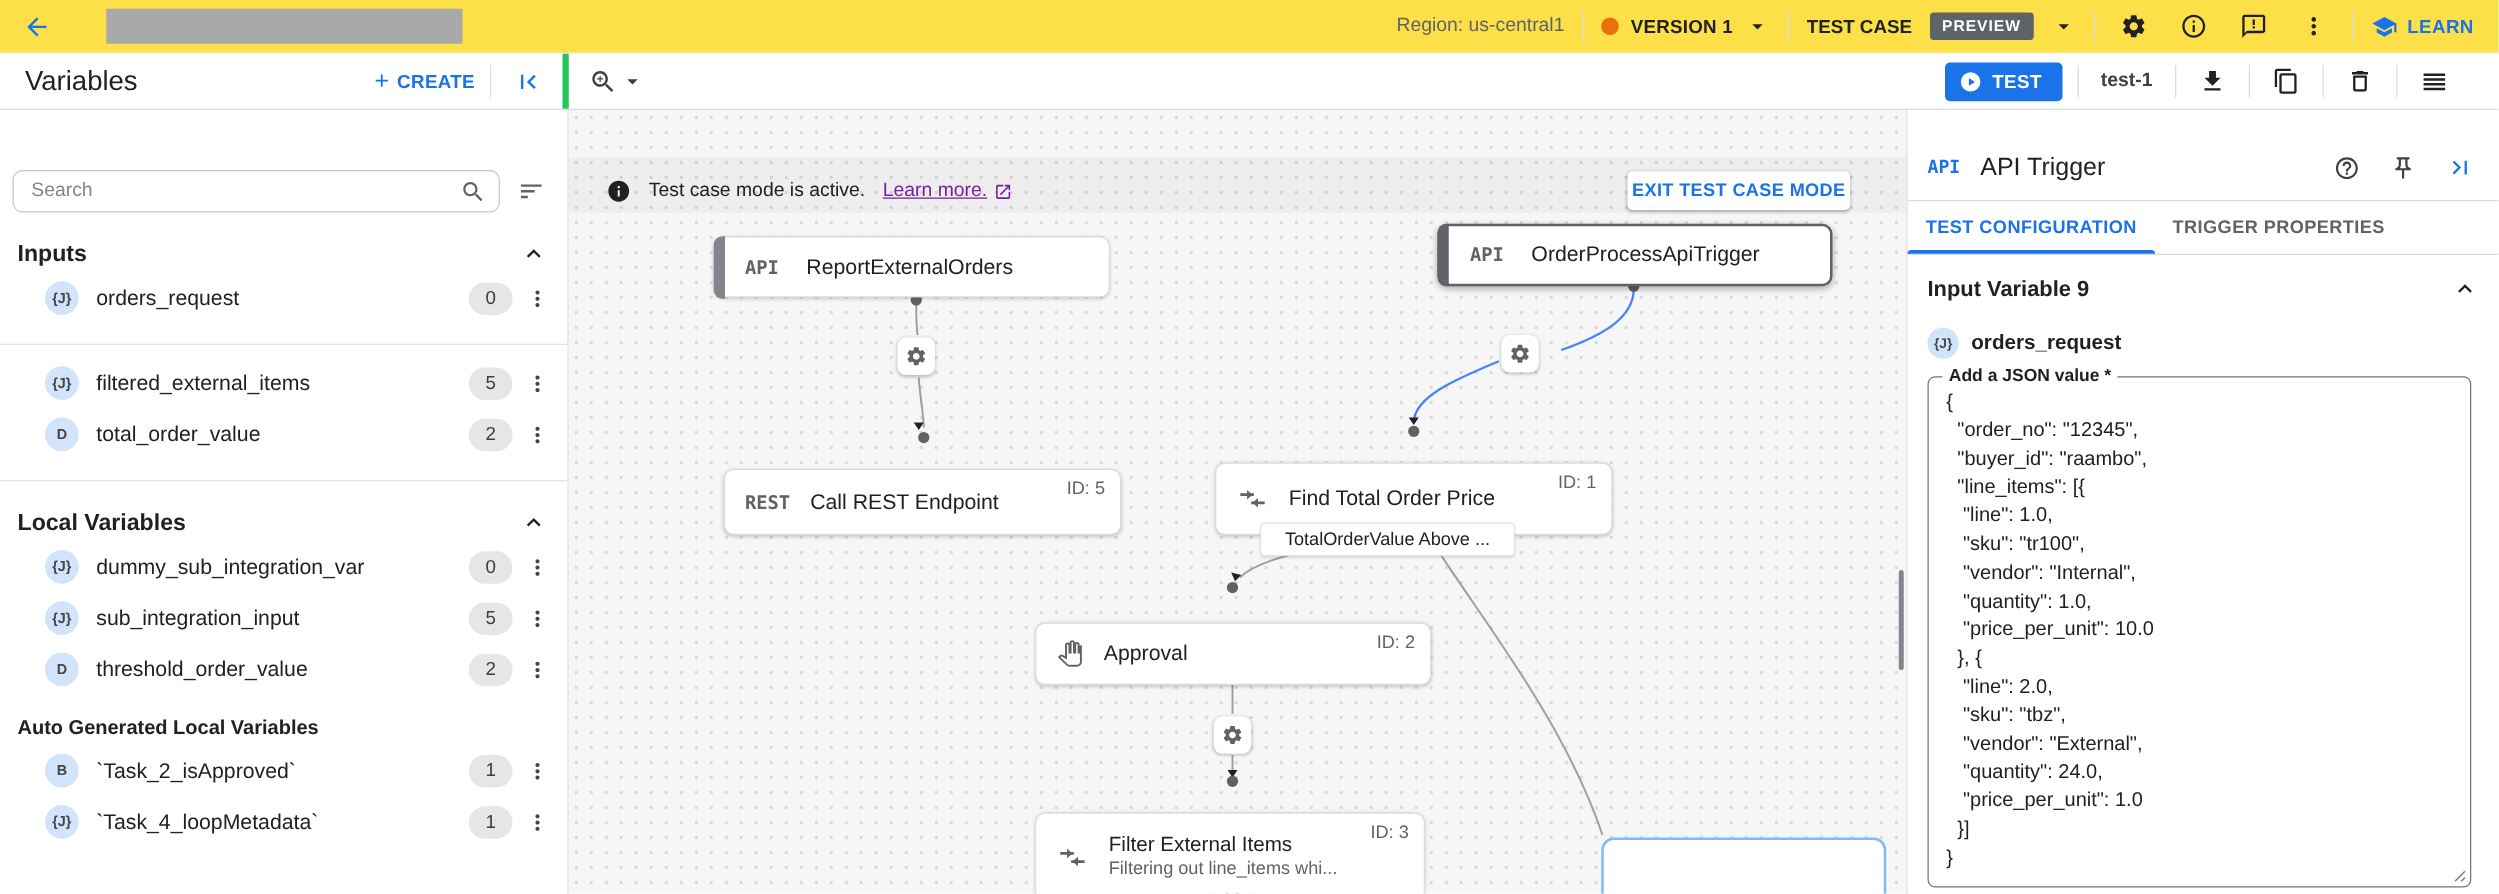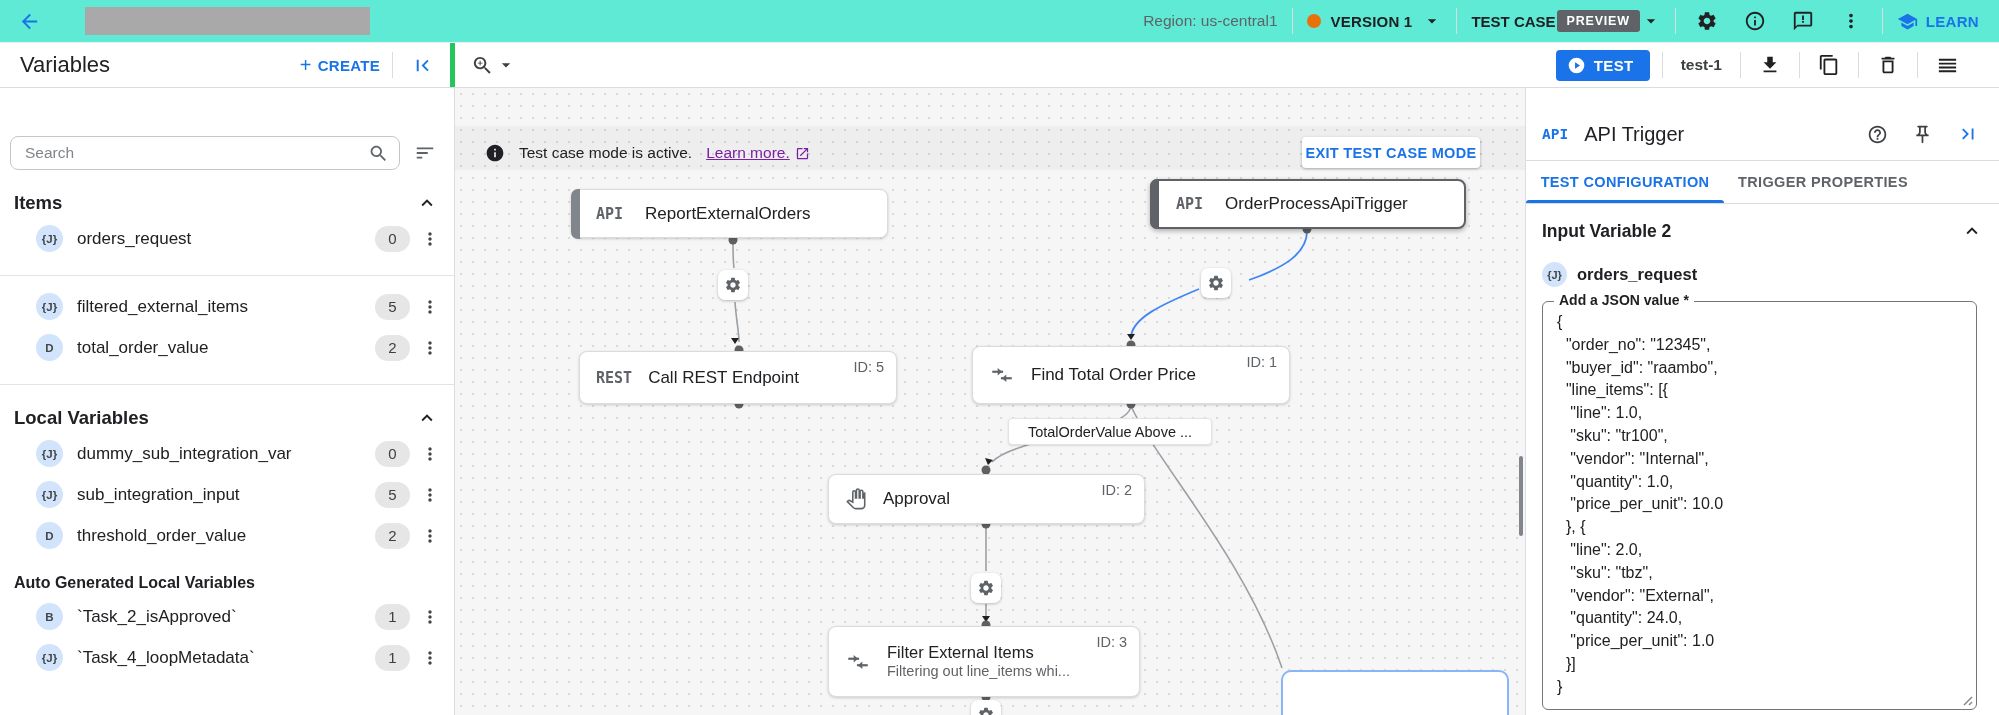--- a/index.html
+++ b/index.html
@@ -2,30 +2,30 @@
 <html><head>
 <meta charset="utf-8">
 <style>
   * { box-sizing: border-box; margin: 0; padding: 0; }
   html,body { width:1999px; height:715px; overflow:hidden; background:#fff;
     font-family:"Liberation Sans", sans-serif; color:#202124; }
   svg { display:block; }
 
   
   .topbar { height:43px; display:flex; align-items:center; padding:0 20px 0 12px;
-    border-bottom:1px solid #eceff1; background:#5eead4; }
+    border-bottom:1px solid #eceff1; background:#fde047; }
   .iconbtn { background:none; border:none; cursor:pointer; display:flex; align-items:center;
     justify-content:center; padding:6px; }
   .redact { width:285px; height:28px; background:#a9a9a9; margin-left:38px; }
   .topbar-right { margin-left:auto; display:flex; align-items:center; gap:14px; }
   .region { color:#5f6368; font-size:15.5px; }
   .vdiv { width:1px; height:26px; background:#dadce0; }
   .version { display:flex; align-items:center; gap:10px; font-weight:700; font-size:15px; letter-spacing:.2px; cursor:pointer; }
   .dot { width:14px; height:14px; border-radius:50%; background:#e8710a; }
-  .testcase { display:flex; align-items:center; gap:1px; font-weight:700; font-size:15px; cursor:pointer; }
+  .testcase { display:flex; align-items:center; gap:14px; font-weight:700; font-size:15px; cursor:pointer; }
   .badge { background:#5f6368; color:#fff; font-size:12.5px; font-weight:700; letter-spacing:.8px;
     padding:4px 10px; border-radius:3px; }
   .learn { display:flex; align-items:center; gap:8px; color:#1a73e8; font-weight:700;
     font-size:15px; letter-spacing:.3px; background:none; border:none; cursor:pointer; }
 
   
   .toolbar { height:45px; display:flex; align-items:center; border-bottom:1px solid #dadce0; background:#fff; }
   .tb-left { width:455px; height:100%; display:flex; align-items:center; padding:0 10px 0 20px;
     border-right:5px solid #22c55e; }
   .tb-title { font-size:22px; color:#202124; }
@@ -78,21 +78,21 @@
     box-shadow:0 1px 3px rgba(0,0,0,.3); cursor:pointer; }
   .node { position:absolute; background:#fff; border:1.5px solid #dadce0; border-radius:8px;
     box-shadow:0 1px 3px rgba(0,0,0,.18); display:flex; align-items:center; cursor:pointer; }
   .trigger { padding-left:24px; }
   .trigger::before { content:""; position:absolute; left:-1.5px; top:-1.5px; bottom:-1.5px; width:9px;
     background:#80868b; border-radius:7px 0 0 7px; }
   .trigger.selected { border:2px solid #5f6368; box-shadow:0 2px 5px rgba(0,0,0,.3); }
   .trigger.selected::before { background:#5f6368; left:-2px; top:-2px; bottom:-2px; }
   .chip { font-family:"DejaVu Sans Mono", monospace; font-size:15px; font-weight:700; color:#5f6368; }
   .node-title { font-size:17px; color:#202124; margin-left:22px; white-space:nowrap; }
-  .task { padding-left:16px; }
+  .task { padding-left:16px;margin-top:24px; }
   .task .node-title { margin-left:16px; }
   .nid { position:absolute; top:7px; right:12px; font-size:14.5px; color:#5f6368; }
   .two .txt { margin-left:16px; }
   .two .node-title { margin-left:0; font-weight:500; font-size:16.5px; }
   .sub { font-size:14.5px; color:#5f6368; margin-top:2px; white-space:nowrap; }
   .gear { position:absolute; width:30px; height:30px; background:#fff; border-radius:7px;
     box-shadow:0 1px 3px rgba(0,0,0,.25); display:flex; align-items:center; justify-content:center; cursor:pointer; }
   .edgelabel { position:absolute; left:553px; top:330px; width:204px; height:27px; background:#fff;
     border:1px solid #e3e3e3; border-radius:4px; box-shadow:0 1px 2px rgba(0,0,0,.12);
     font-size:14.5px; font-weight:500; display:flex; align-items:center; justify-content:center; white-space:nowrap; }
@@ -259,21 +259,21 @@
       </div>
       <button class="iconbtn">
         <svg width="22" height="22" viewBox="0 0 24 24">
             <path fill="#5f6368" d="M3 18h6v-2H3v2zM3 6v2h18V6H3zm0 7h12v-2H3v2z"></path>
           </svg>
       </button>
     </div>
     <div>
         <div class="vsec">
           <div class="vsec-head">
-            <span class="t">Items</span>
+            <span class="t">Inputs</span>
             <span class="chev">
               <svg width="22" height="22" viewBox="0 0 24 24">
                 <path fill="#202124" d="M12 8l-6 6 1.41 1.41L12 10.83l4.59 4.58L18 14l-6-6z"></path>
               </svg>
             </span>
           </div>
           <div class="vrow">
             <span class="vtype">{J}</span>
             <span class="vname">orders_request</span>
             <span class="vcount">0</span>
@@ -519,21 +519,21 @@
               <path fill="#1a73e8" d="M5.59 7.41L10.18 12l-4.59 4.59L7 18l6-6-6-6zM16 6h2v12h-2z"></path>
             </svg>
         </button>
       </span>
     </div>
     <div class="tabs">
       <div class="tab active">TEST CONFIGURATION</div>
       <div class="tab">TRIGGER PROPERTIES</div>
     </div>
     <div class="sect-row">
-      <span class="sect-title">Input Variable 2</span>
+      <span class="sect-title">Input Variable 9</span>
       <span class="chev">
         <svg width="22" height="22" viewBox="0 0 24 24">
             <path fill="#202124" d="M12 8l-6 6 1.41 1.41L12 10.83l4.59 4.58L18 14l-6-6z"></path>
           </svg>
       </span>
     </div>
     <div class="pvar">
       <span class="vtype">{J}</span>
       <span class="pvname">orders_request</span>
     </div>

